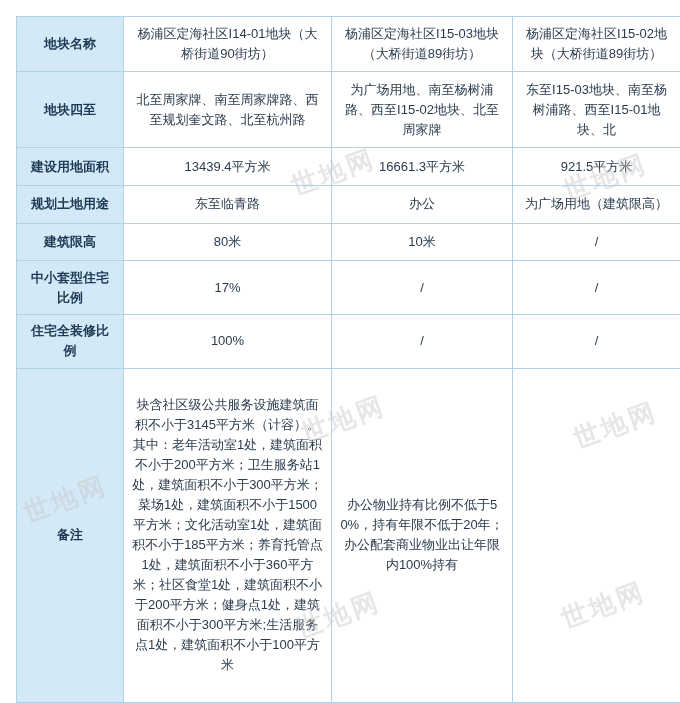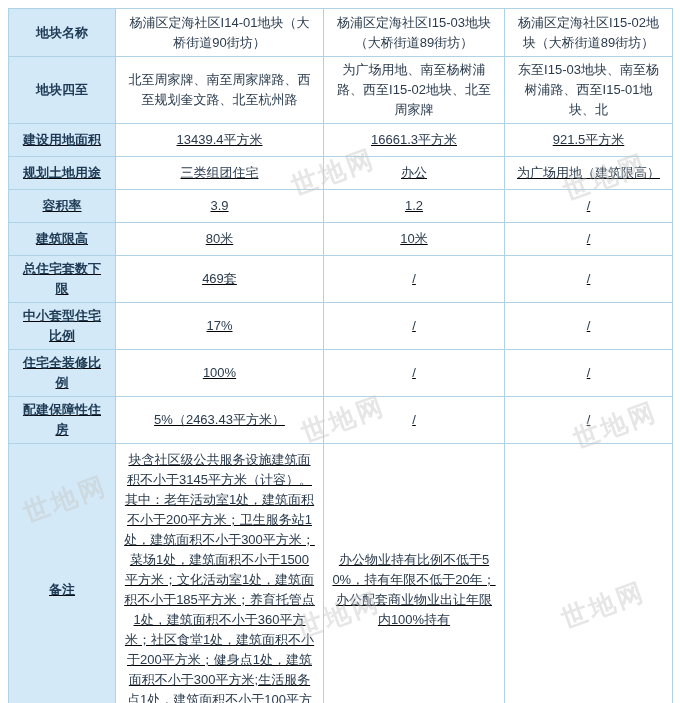--- a/index.html
+++ b/index.html
@@ -7,21 +7,21 @@
     width: 680px;
     height: 703px;
     background: #ffffff;
     font-family: "Liberation Sans", "DejaVu Sans", sans-serif;
     position: relative;
     overflow: hidden;
   }
   .page {
     position: absolute;
     inset: 0;
-    padding: 8px;
+    padding: 16px;
     box-sizing: border-box;
   }
   table.land-table {
     width: 664px;
     height: 687px;
     border-collapse: collapse;
     table-layout: fixed;
   }
   .land-table th, .land-table td {
     border: 1px solid var(--border, #b5d5e8);
@@ -34,21 +34,21 @@
     word-break: break-all;
     overflow: hidden;
   }
   .land-table th {
     background: var(--header-bg, #d3e9f7);
     font-weight: bold;
     color: var(--label-text, #1e3a54);
   }
   .land-table tr:nth-child(1) { height: 48px; }
   .land-table tr:nth-child(2) { height: 50px; }
-  .land-table tr:nth-child(n+3):nth-child(-n+11) { height: 33px; text-decoration: underline; }
+  .land-table tr:nth-child(n+3):nth-child(-n+11) { height: 33px; }
   .land-table tr:nth-child(12) { height: auto; }
   .land-table td.remark-long {
     line-height: 20px;
     padding: 6px 8px;
   }
   .watermark {
     position: absolute;
     color: var(--watermark, #c6c6c6);
     opacity: 0.42;
     transform: rotate(-20deg);
@@ -91,57 +91,39 @@
         <td>东至I15-03地块、南至杨树浦路、西至I15-01地块、北</td>
       </tr>
       <tr>
         <th>建设用地面积</th>
         <td>13439.4平方米</td>
         <td>16661.3平方米</td>
         <td>921.5平方米</td>
       </tr>
       <tr>
         <th>规划土地用途</th>
-        <td>三类组团住宅</td>
+        <td>东至临青路</td>
         <td>办公</td>
         <td>为广场用地（建筑限高）</td>
-      </tr>
-      <tr>
-        <th>容积率</th>
-        <td>3.9</td>
-        <td>1.2</td>
-        <td>/</td>
       </tr>
       <tr>
         <th>建筑限高</th>
         <td>80米</td>
         <td>10米</td>
-        <td>/</td>
-      </tr>
-      <tr>
-        <th>总住宅套数下限</th>
-        <td>469套</td>
-        <td>/</td>
         <td>/</td>
       </tr>
       <tr>
         <th>中小套型住宅比例</th>
         <td>17%</td>
         <td>/</td>
         <td>/</td>
       </tr>
       <tr>
         <th>住宅全装修比例</th>
         <td>100%</td>
-        <td>/</td>
-        <td>/</td>
-      </tr>
-      <tr>
-        <th>配建保障性住房</th>
-        <td>5%（2463.43平方米）</td>
         <td>/</td>
         <td>/</td>
       </tr>
       <tr>
         <th>备注</th>
         <td class="remark-long">块含社区级公共服务设施建筑面积不小于3145平方米（计容）。其中：老年活动室1处，建筑面积不小于200平方米；卫生服务站1处，建筑面积不小于300平方米；菜场1处，建筑面积不小于1500平方米；文化活动室1处，建筑面积不小于185平方米；养育托管点1处，建筑面积不小于360平方米；社区食堂1处，建筑面积不小于200平方米；健身点1处，建筑面积不小于300平方米;生活服务点1处，建筑面积不小于100平方米</td>
         <td>办公物业持有比例不低于50%，持有年限不低于20年；办公配套商业物业出让年限内100%持有</td>
         <td></td>
       </tr>
     </tbody>

